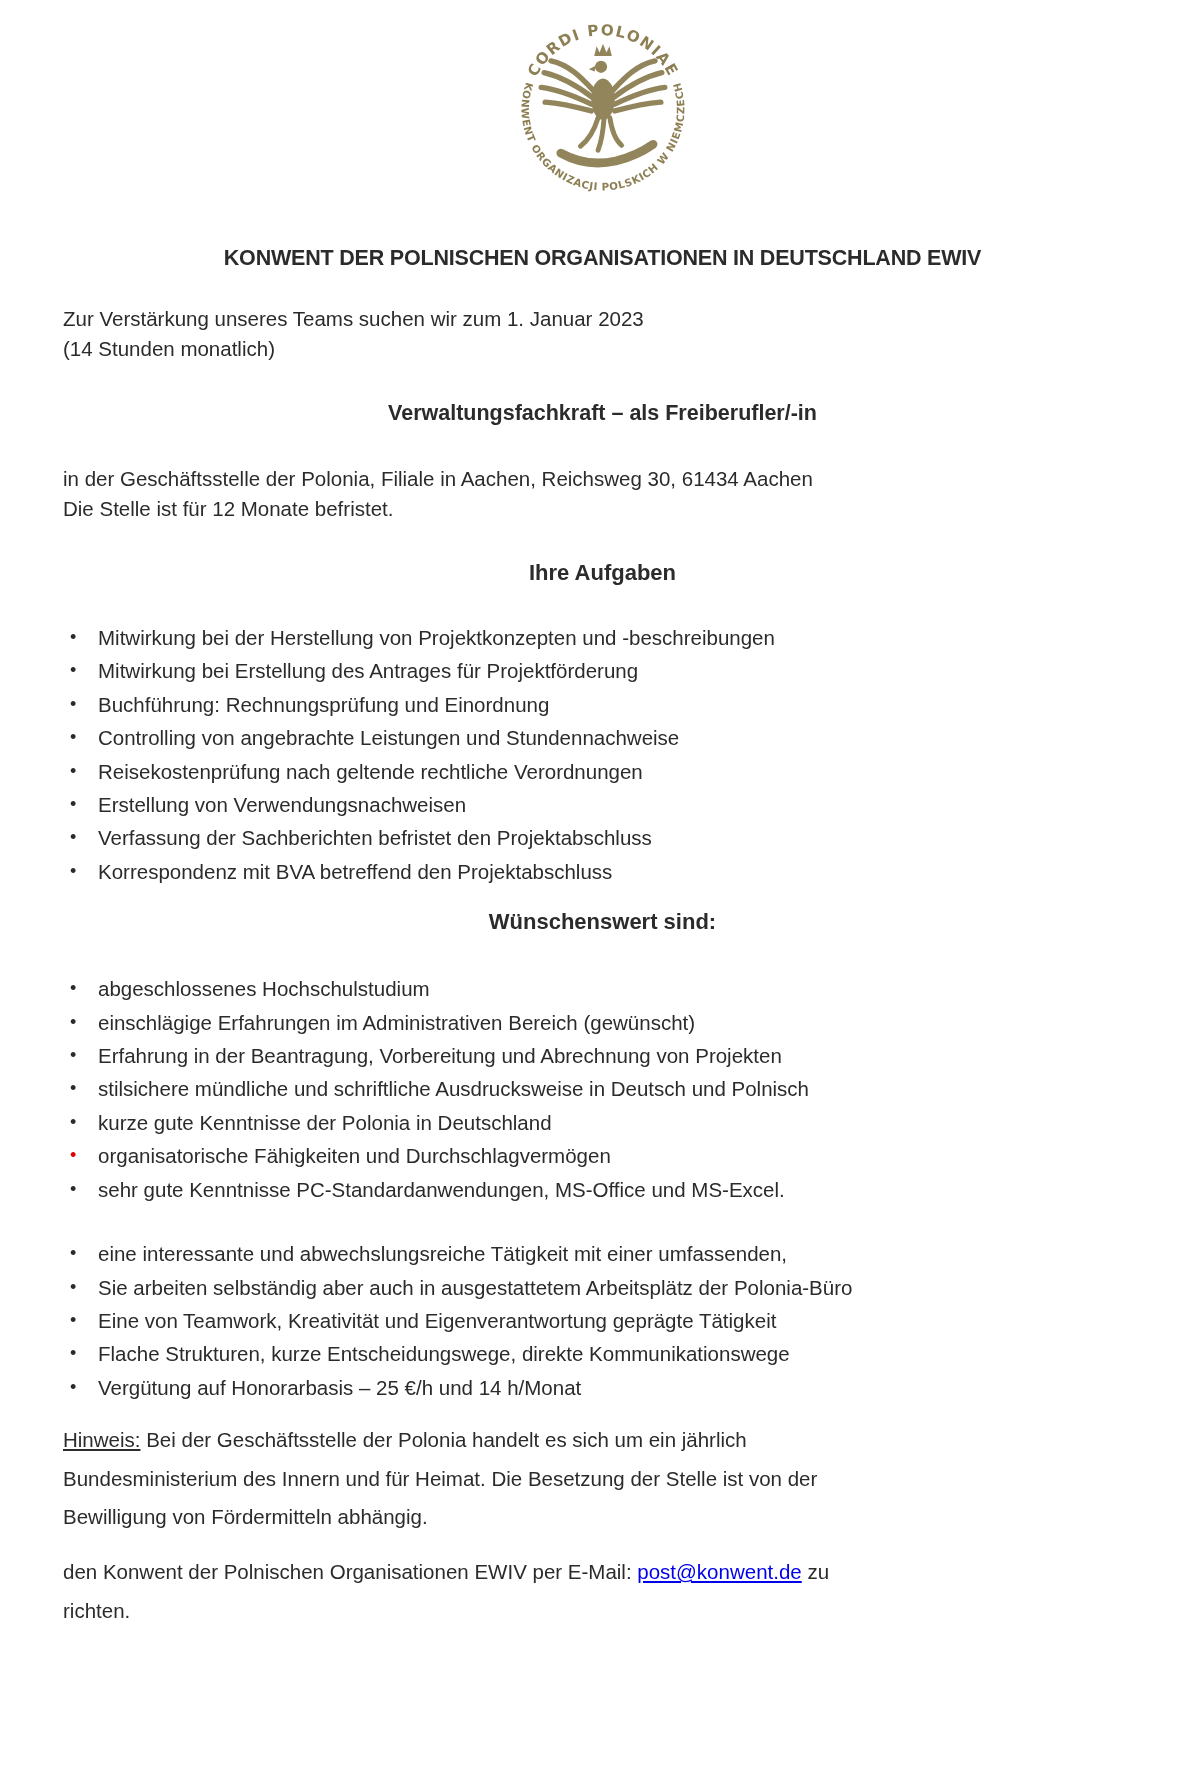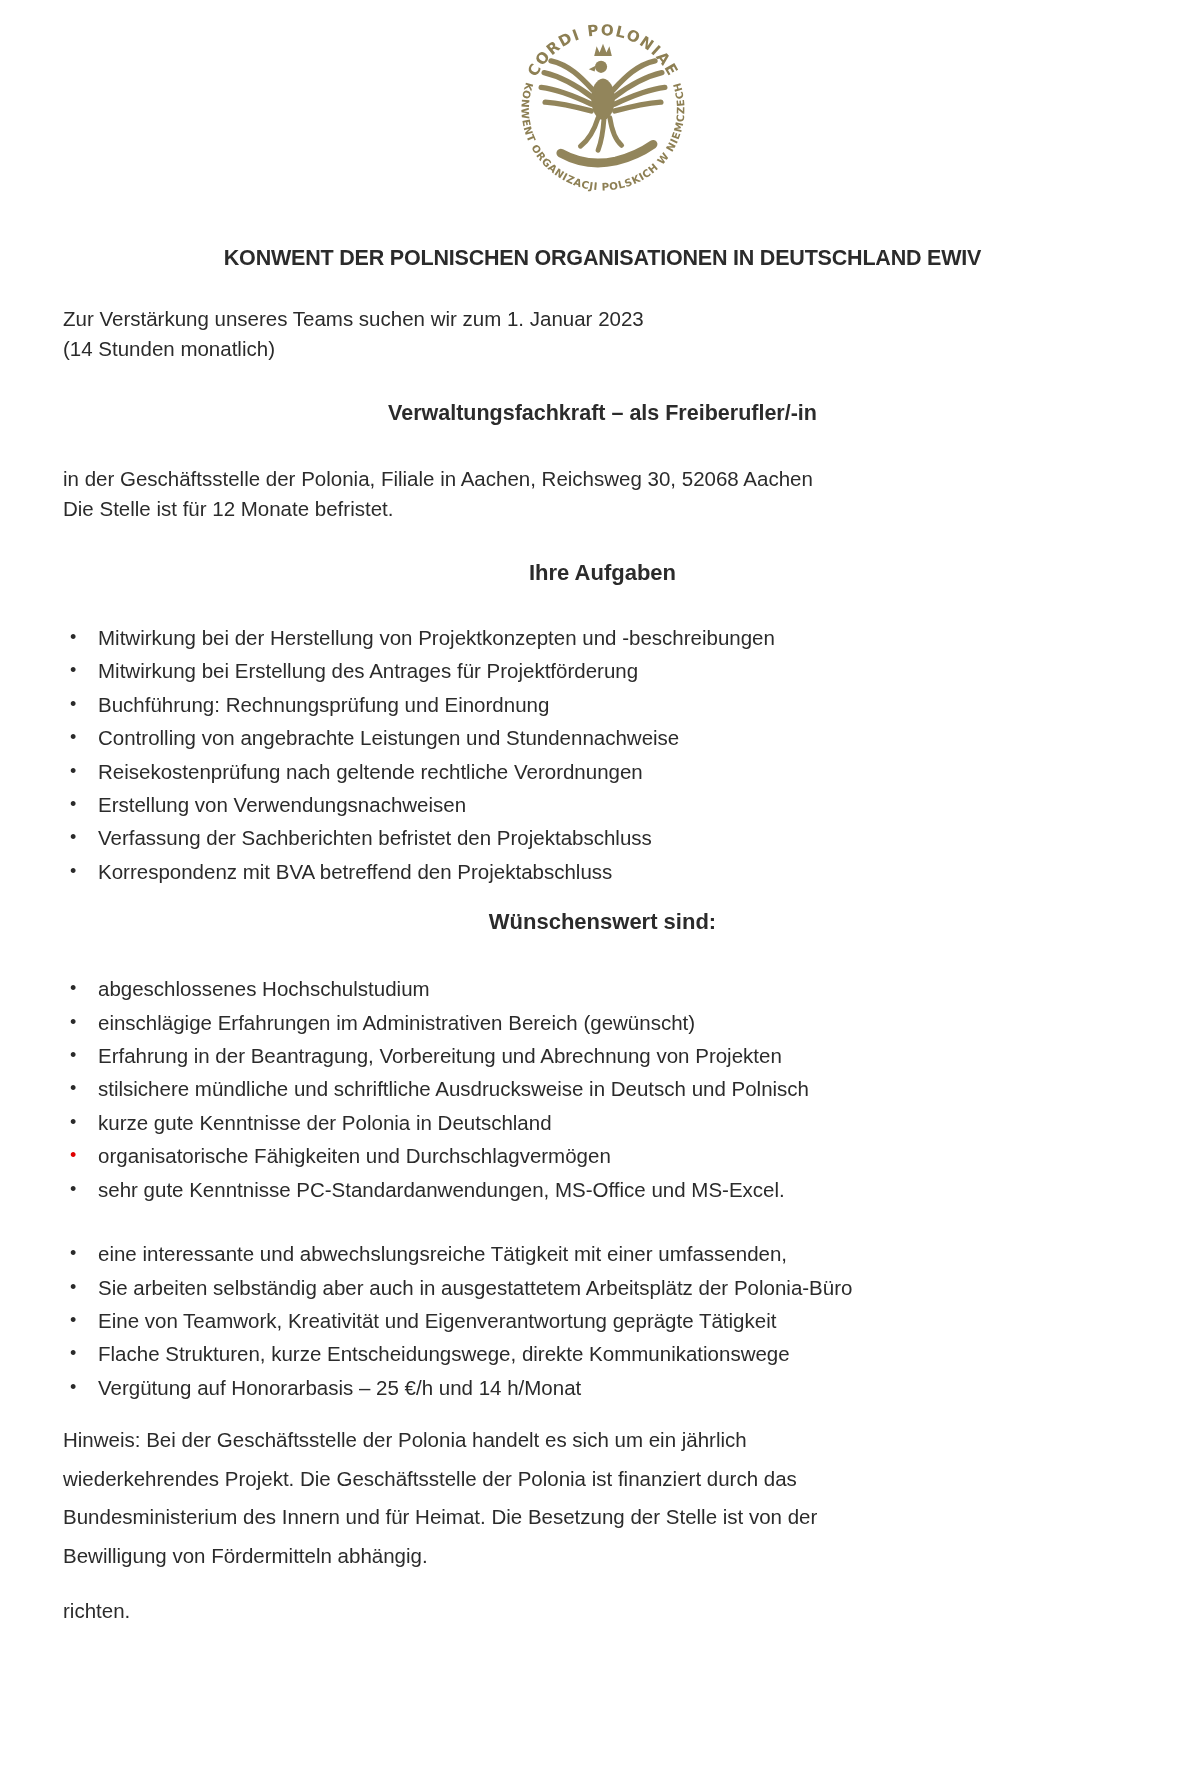--- a/index.html
+++ b/index.html
@@ -53,21 +53,21 @@
   .row{display:flex;line-height:33.4px;font-size:20.5px;}
   .dot{
     width:35px;flex:0 0 35px;padding-left:7px;
     font-size:18px;color:var(--text,#2b2b2b);
   }
   .dot.red{color:var(--red_bullet,#e00000);}
   .txt{flex:1;}
   .para{font-size:20.5px;line-height:38.6px;}
   .hinweis{margin-top:17px;}
   .kontakt{margin-top:16px;}
-  .u{}
+  .u{text-decoration:underline;}
   .small-note{font-size:17px;}
   a.email{color:var(--link,#0000ee);text-decoration:underline;}
 </style>
 </head>
 <body>
 
 <div class="page">
 
   <div class="logo-wrap">
     <svg class="seal" width="206" height="206" viewBox="0 0 210 210" aria-hidden="true">
@@ -115,21 +115,21 @@
   <h1 class="org-title">KONWENT DER POLNISCHEN ORGANISATIONEN IN DEUTSCHLAND EWIV</h1>
 
   <div class="intro">
     <div class="center-line">Zur Verstärkung unseres Teams suchen wir zum 1. Januar 2023</div>
     <div class="center-line">(14 Stunden monatlich)</div>
   </div>
 
   <div class="job-title">Verwaltungsfachkraft – als Freiberufler/-in</div>
 
   <div class="location">
-    <div class="center-line">in der Geschäftsstelle der Polonia, Filiale in Aachen, Reichsweg 30, 52068 Aachen</div>
+    <div class="center-line">in der Geschäftsstelle der Polonia, Filiale in Aachen, Reichsweg 30, 61434 Aachen</div>
     <div class="center-line">Die Stelle ist für 12 Monate befristet.</div>
   </div>
 
   <h2 class="section-heading h-aufgaben">Ihre Aufgaben</h2>
   <div class="blist">
     <div class="row">
         <span class="dot">•</span>
         <span class="txt">Mitwirkung bei der Herstellung von Projektkonzepten und -beschreibungen</span>
       </div>
     <div class="row">
@@ -212,22 +212,22 @@
         <span class="txt">Flache Strukturen, kurze Entscheidungswege, direkte Kommunikationswege</span>
       </div>
     <div class="row">
         <span class="dot">•</span>
         <span class="txt">Vergütung auf Honorarbasis – 25 €/h und 14 h/Monat</span>
       </div>
   </div>
 
   <div class="para hinweis">
     <div><span class="u">Hinweis:</span><span> Bei der Geschäftsstelle der Polonia handelt es sich um ein jährlich</span></div>
-    <div>wiederkehrendes Projekt. Die Geschäftsstelle der Polonia ist finanziert durch das</div>
     <div>Bundesministerium des Innern und für Heimat. Die Besetzung der Stelle ist von der</div>
     <div>Bewilligung von Fördermitteln abhängig.</div>
   </div>
 
   <div class="para kontakt">
+    <div><span>den Konwent der Polnischen Organisationen EWIV per E-Mail: </span><a href="#" class="email">post@konwent.de</a><span> zu</span></div>
     <div>richten.</div>
   </div>
 
 </div>
 
 </body></html>

